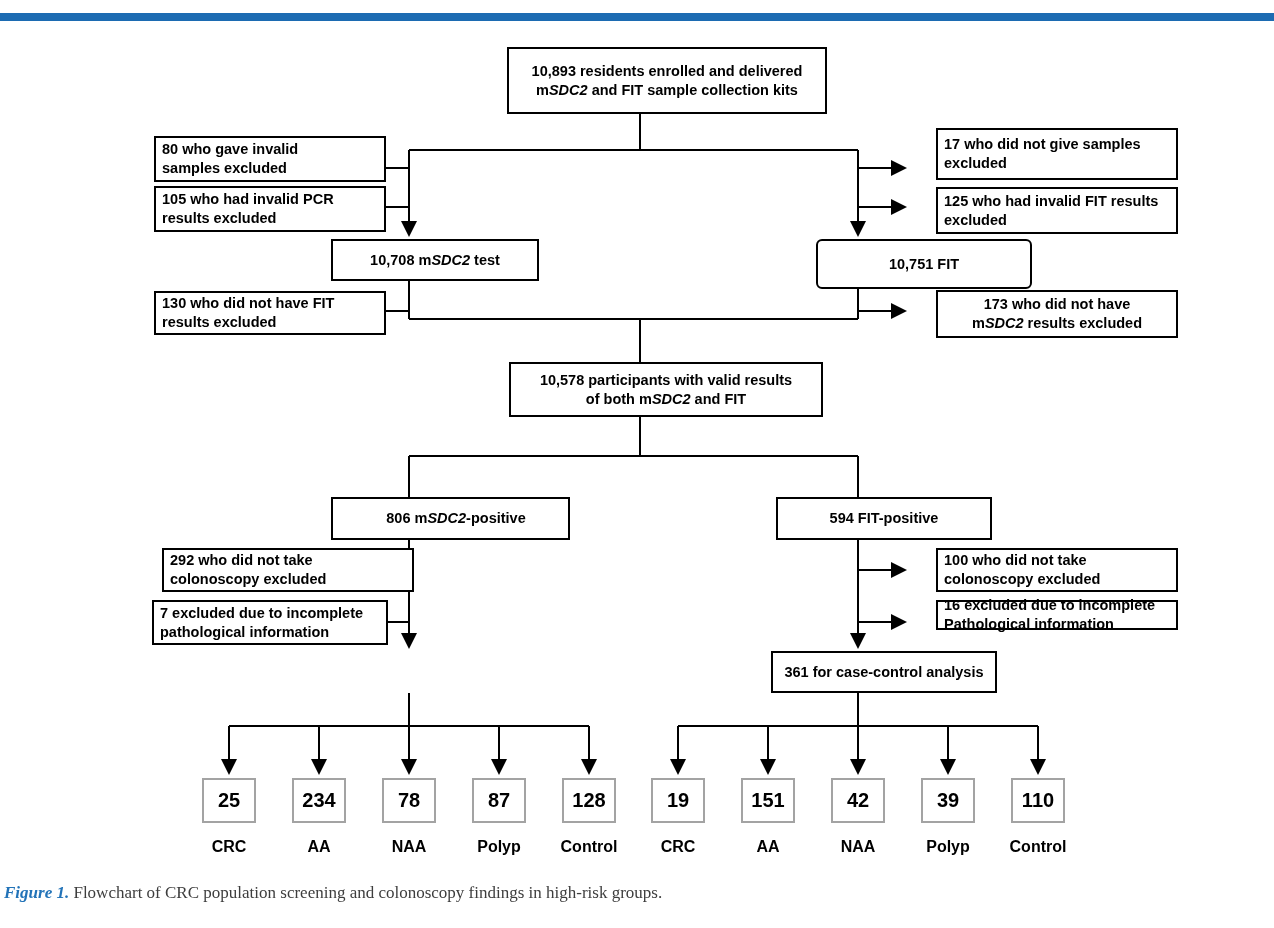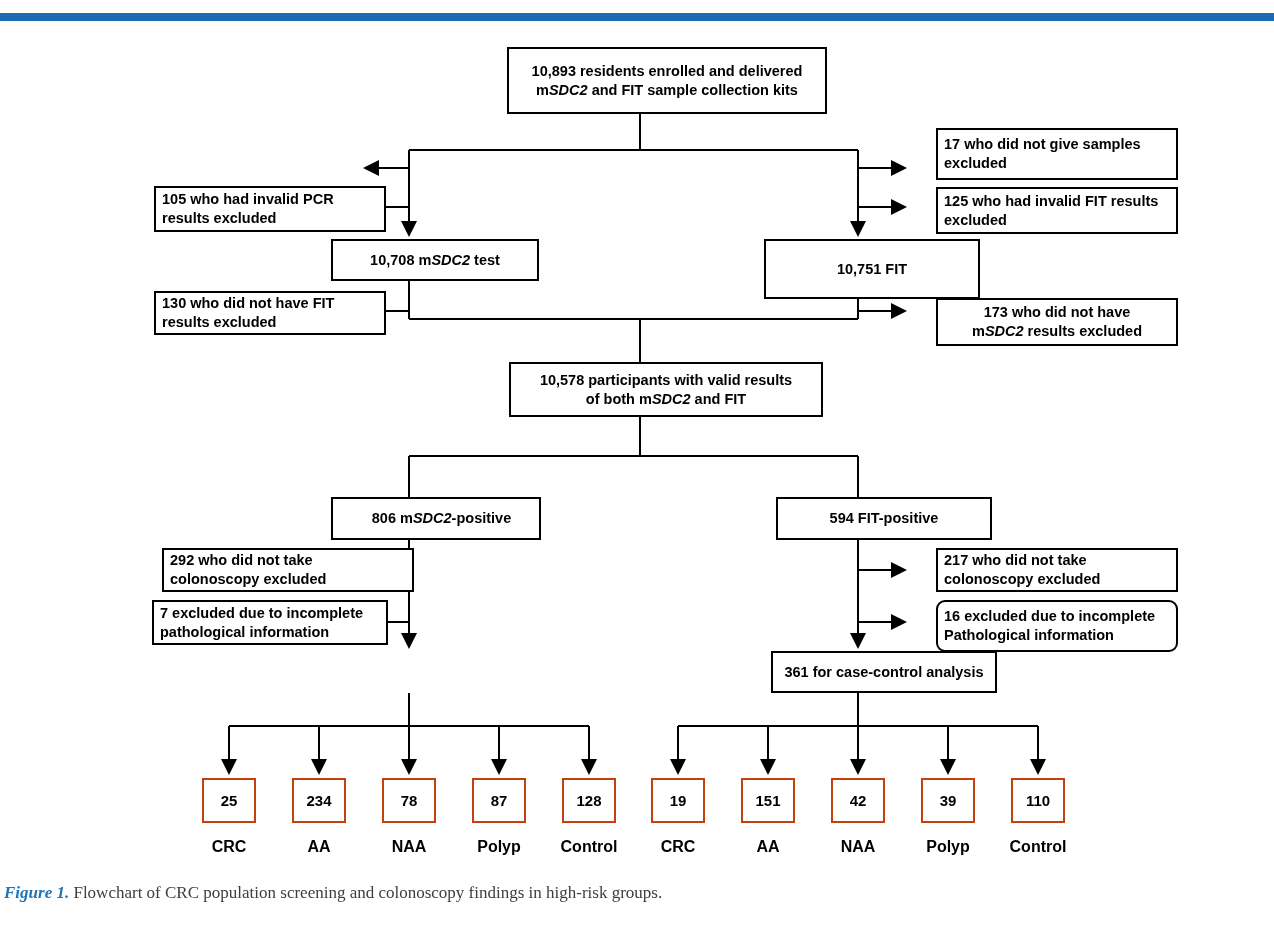--- a/index.html
+++ b/index.html
@@ -36,25 +36,25 @@
     margin-left: 26px;
   }
   .box.center { justify-content: center; text-align: center; }
   .box.left   { justify-content: flex-start; text-align: left; padding-left: 6px; padding-right: 2px; }
   .box i { font-style: italic; }
   .leaf {
     position: absolute;
     box-sizing: border-box;
     top: 778px;
     width: 54px; height: 45px;
-    border: 2px solid #c2410c;
+    border: 2px solid #a3a3a3;
     background: #ffffff;
     color: #000000;
     font-weight: bold;
-    font-size: 15px;
+    font-size: 20px;
     display: flex;
     align-items: center;
     justify-content: center;
   }
   .leaf-label {
     position: absolute;
     top: 838px;
     width: 80px;
     text-align: center;
     color: #000000;
@@ -130,83 +130,87 @@
       <path d="M948 726 V772" marker-end="url(#arrow)"></path>
       <path d="M1038 726 V772" marker-end="url(#arrow)"></path>
     </g>
   </svg>
 
   <div class="box center" style="left:481px; top:47px; width:320px; height:67px;">
     <span><span>10,893 residents enrolled and delivered
 m</span><i>SDC2</i><span> and FIT sample collection kits</span></span>
   </div>
 
+  <div class="box left" style="left:128px; top:136px; width:232px; height:46px;">
+    <span><span>80 who gave invalid
+samples excluded</span><i></i><span></span></span>
+  </div>
 
   <div class="box left" style="left:128px; top:186px; width:232px; height:46px;">
     <span><span>105 who had invalid PCR
 results excluded</span><i></i><span></span></span>
   </div>
 
   <div class="box left" style="left:910px; top:128px; width:242px; height:52px;">
     <span><span>17 who did not give samples
 excluded</span><i></i><span></span></span>
   </div>
 
   <div class="box left" style="left:910px; top:187px; width:242px; height:47px;">
     <span><span>125 who had invalid FIT results
 excluded</span><i></i><span></span></span>
   </div>
 
   <div class="box center" style="left:305px; top:239px; width:208px; height:42px;align-items:center;">
     <span><span>10,708 m</span><i>SDC2</i><span> test</span></span>
   </div>
 
-  <div class="box center" style="left:738px; top:239px; width:216px; height:60px;">
+  <div class="box center" style="left:790px; top:239px; width:216px; height:50px;border-radius:6px;">
     <span><span>10,751 FIT</span><i></i><span></span></span>
   </div>
 
   <div class="box left" style="left:128px; top:291px; width:232px; height:44px;">
     <span><span>130 who did not have FIT
 results excluded</span><i></i><span></span></span>
   </div>
 
-  <div class="box center" style="left:910px; top:298px; width:242px; height:48px;">
+  <div class="box center" style="left:910px; top:290px; width:242px; height:48px;">
     <span><span>173 who did not have
 m</span><i>SDC2</i><span> results excluded</span></span>
   </div>
 
   <div class="box center" style="left:483px; top:362px; width:314px; height:55px;">
     <span><span>10,578 participants with valid results
 of both m</span><i>SDC2</i><span> and FIT</span></span>
   </div>
 
-  <div class="box center" style="left:305px; top:497px; width:210px; height:43px;padding-left:11px;">
+  <div class="box center" style="left:305px; top:497px; width:239px; height:43px;padding-left:11px;">
     <span><span>806 m</span><i>SDC2</i><span>-positive</span></span>
   </div>
 
   <div class="box center" style="left:750px; top:497px; width:216px; height:43px;">
     <span><span>594 FIT-positive</span><i></i><span></span></span>
   </div>
 
   <div class="box left" style="left:136px; top:548px; width:252px; height:44px;">
     <span><span>292 who did not take
 colonoscopy excluded</span><i></i><span></span></span>
   </div>
 
   <div class="box left" style="left:126px; top:600px; width:236px; height:45px;">
     <span><span>7 excluded due to incomplete
 pathological information</span><i></i><span></span></span>
   </div>
 
   <div class="box left" style="left:910px; top:548px; width:242px; height:44px;">
-    <span><span>217 who did not take
+    <span><span>100 who did not take
 colonoscopy excluded</span><i></i><span></span></span>
   </div>
 
-  <div class="box left" style="left:910px; top:600px; width:242px; height:52px;border-radius:9px;">
+  <div class="box left" style="left:910px; top:600px; width:242px; height:30px;">
     <span><span>16 excluded due to incomplete
 Pathological information</span><i></i><span></span></span>
   </div>
 
 
   <div class="box center" style="left:745px; top:651px; width:226px; height:42px;">
     <span><span>361 for case-control analysis</span><i></i><span></span></span>
   </div>
 
   <div class="leaf" style="left:202px">25</div>

